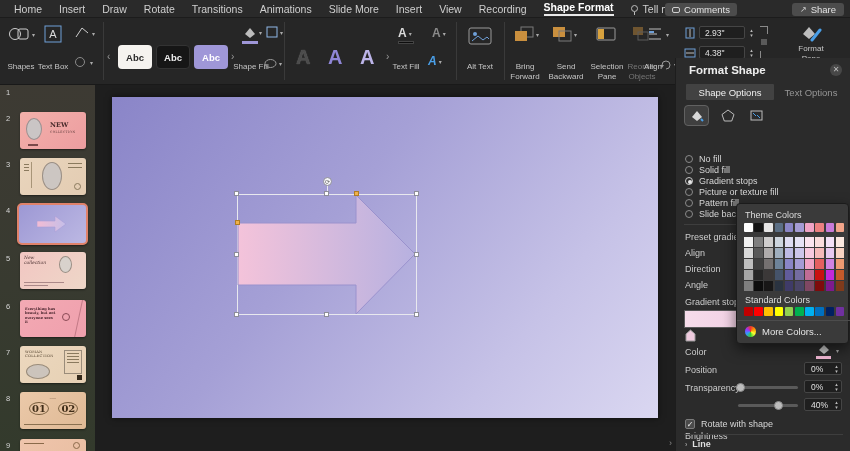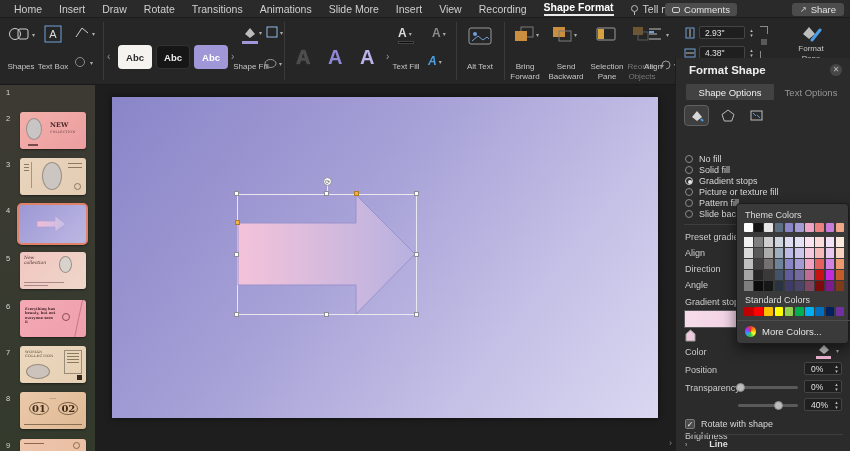--- a/index.html
+++ b/index.html
@@ -524,21 +524,21 @@
         <span>▴</span>
         <span>▾</span>
       </div>
 
     <div class="radio-row" style="top:361px;">
       <span class="checkbox">✓</span>
       <span>Rotate with shape</span>
     </div>
 
     <div class="pdivider" style="top:376px;"></div>
-    <div style="position:absolute; left:9px; top:381px; display:flex; gap:22px; align-items:center; font-weight:bold; color:#dedede;">
+    <div style="position:absolute; left:9px; top:381px; display:flex; gap:5px; align-items:center; font-weight:bold; color:#dedede;">
       <span style="font-size:7px; color:#9a9a9a;">›</span>
       <span>Line</span>
     </div>
   </div>
 
   <div id="popup">
     <div class="ptitle" style="top:6px;">Theme Colors</div>
     <div class="swrow" style="top:19px;">
         <div class="swatch" style="background: rgb(255, 255, 255);"></div>
         <div class="swatch" style="background: rgb(20, 20, 20);"></div>

